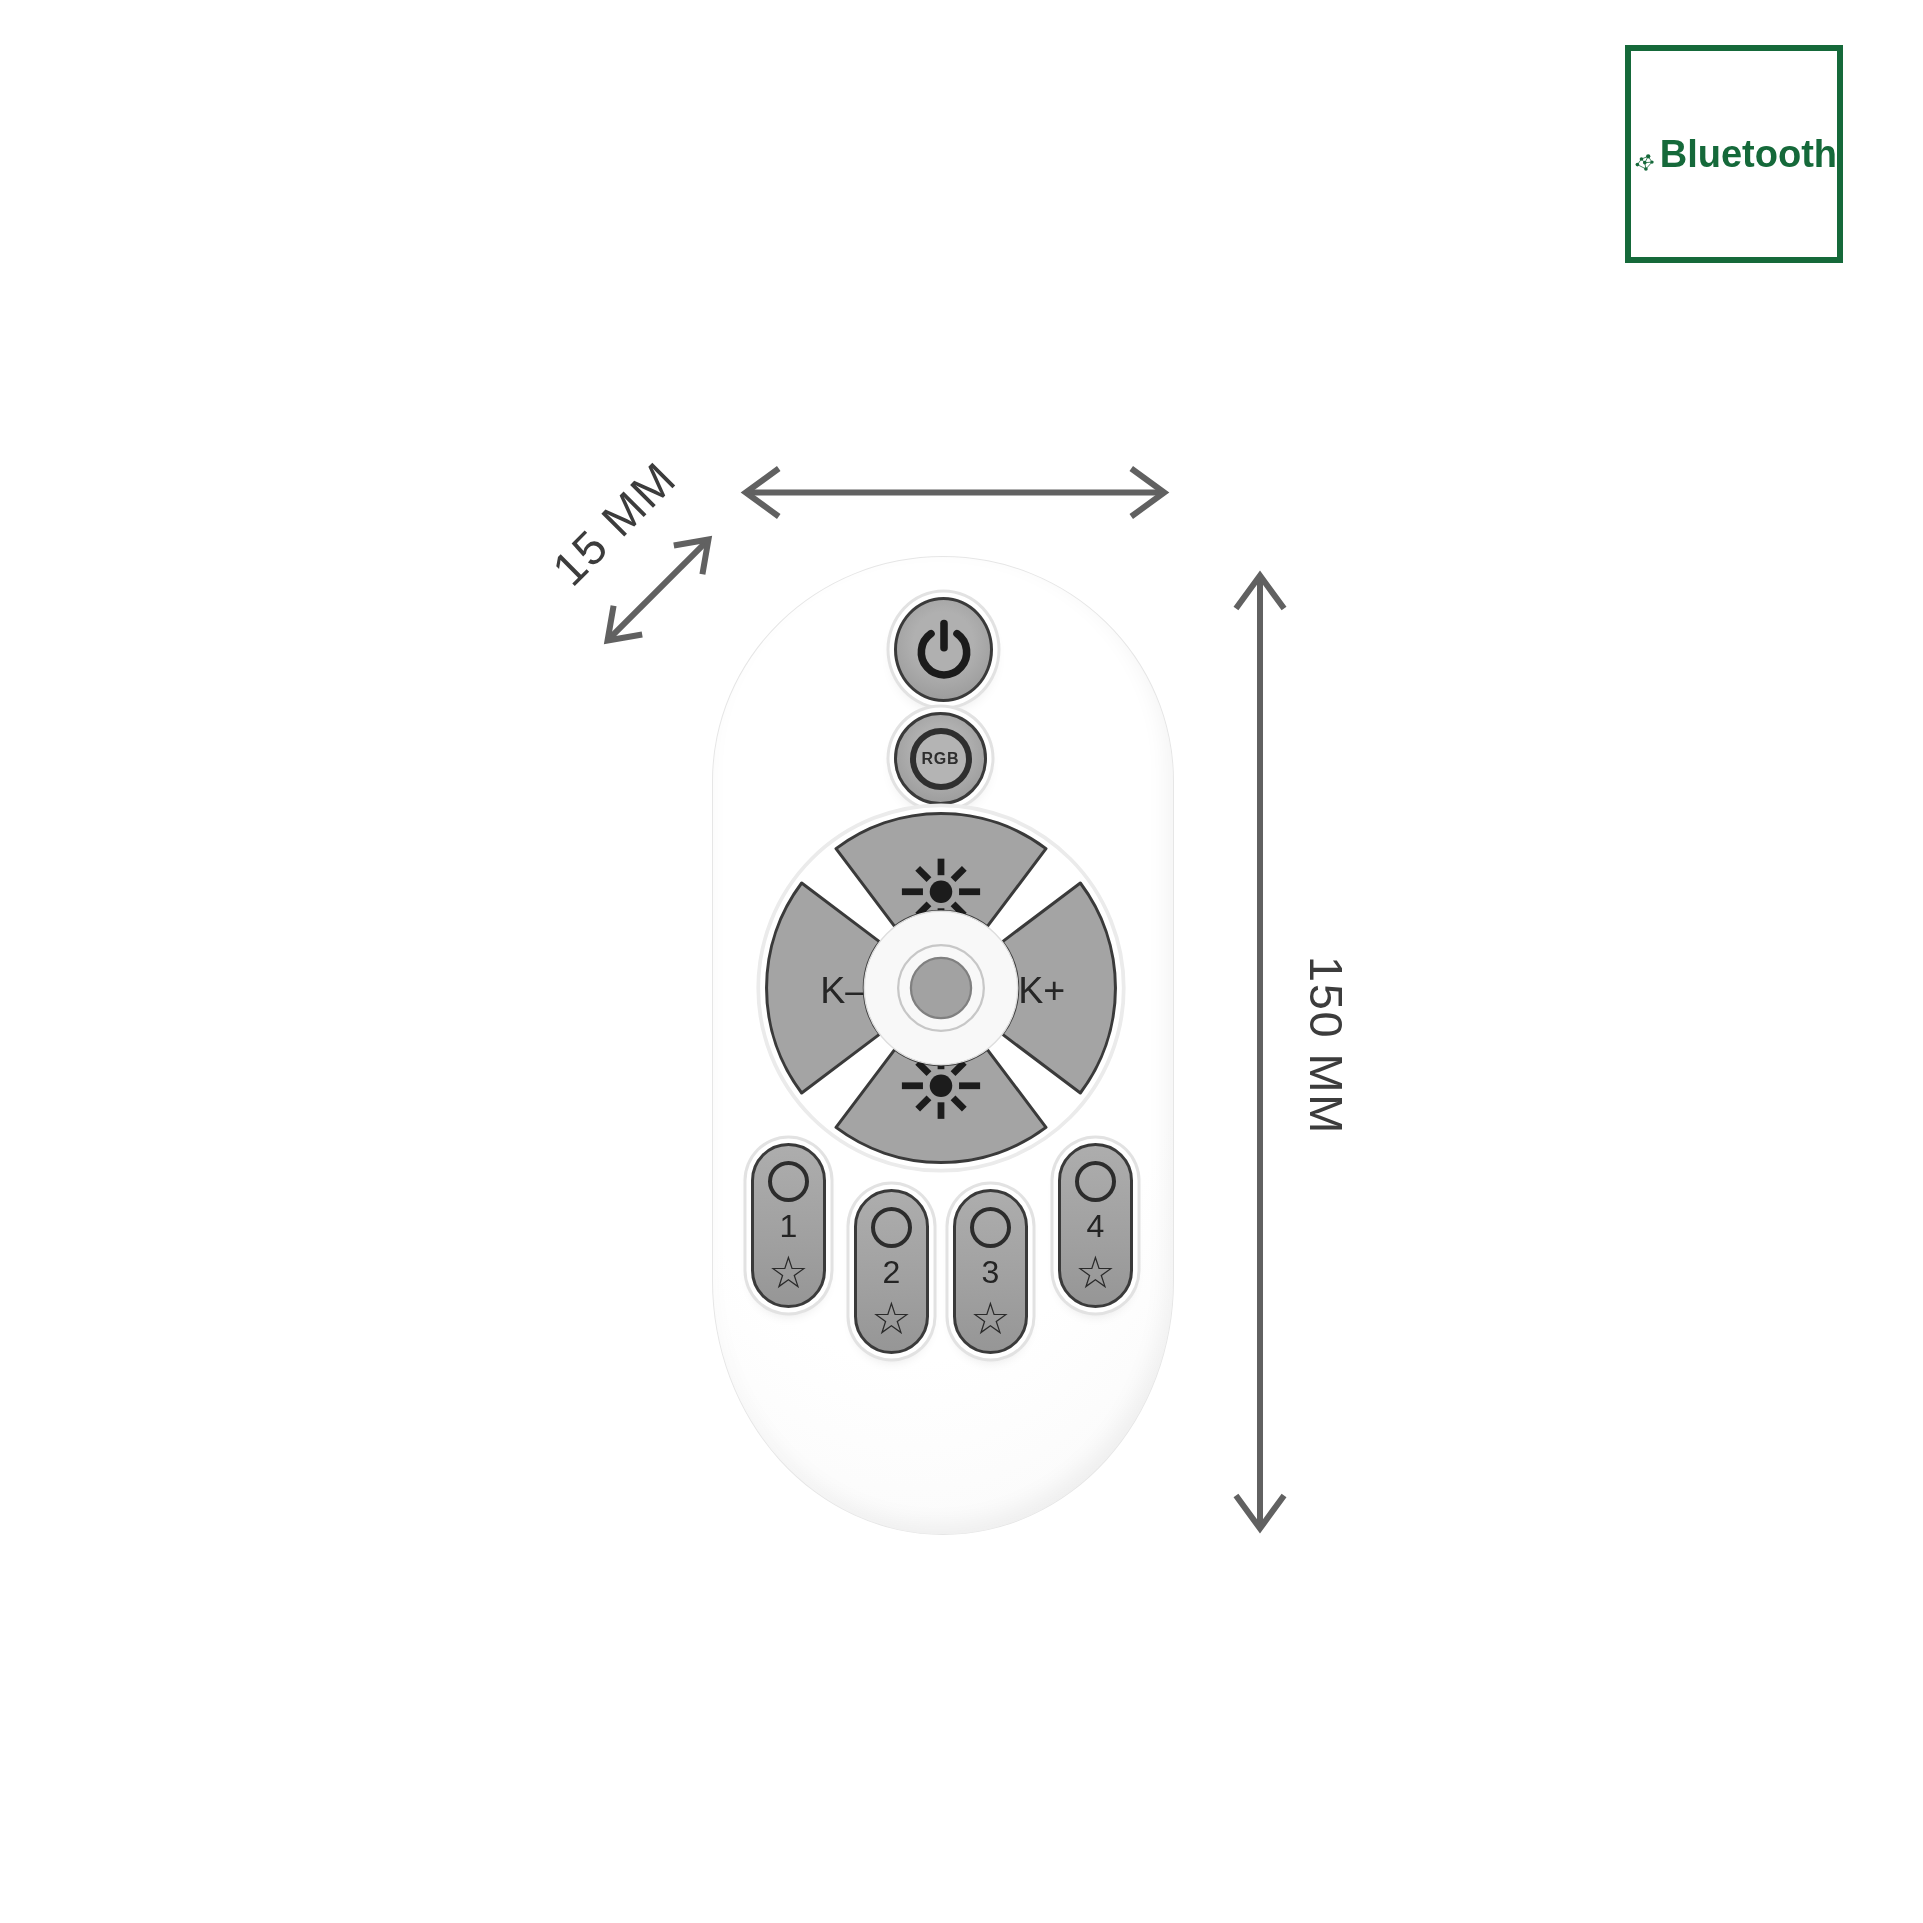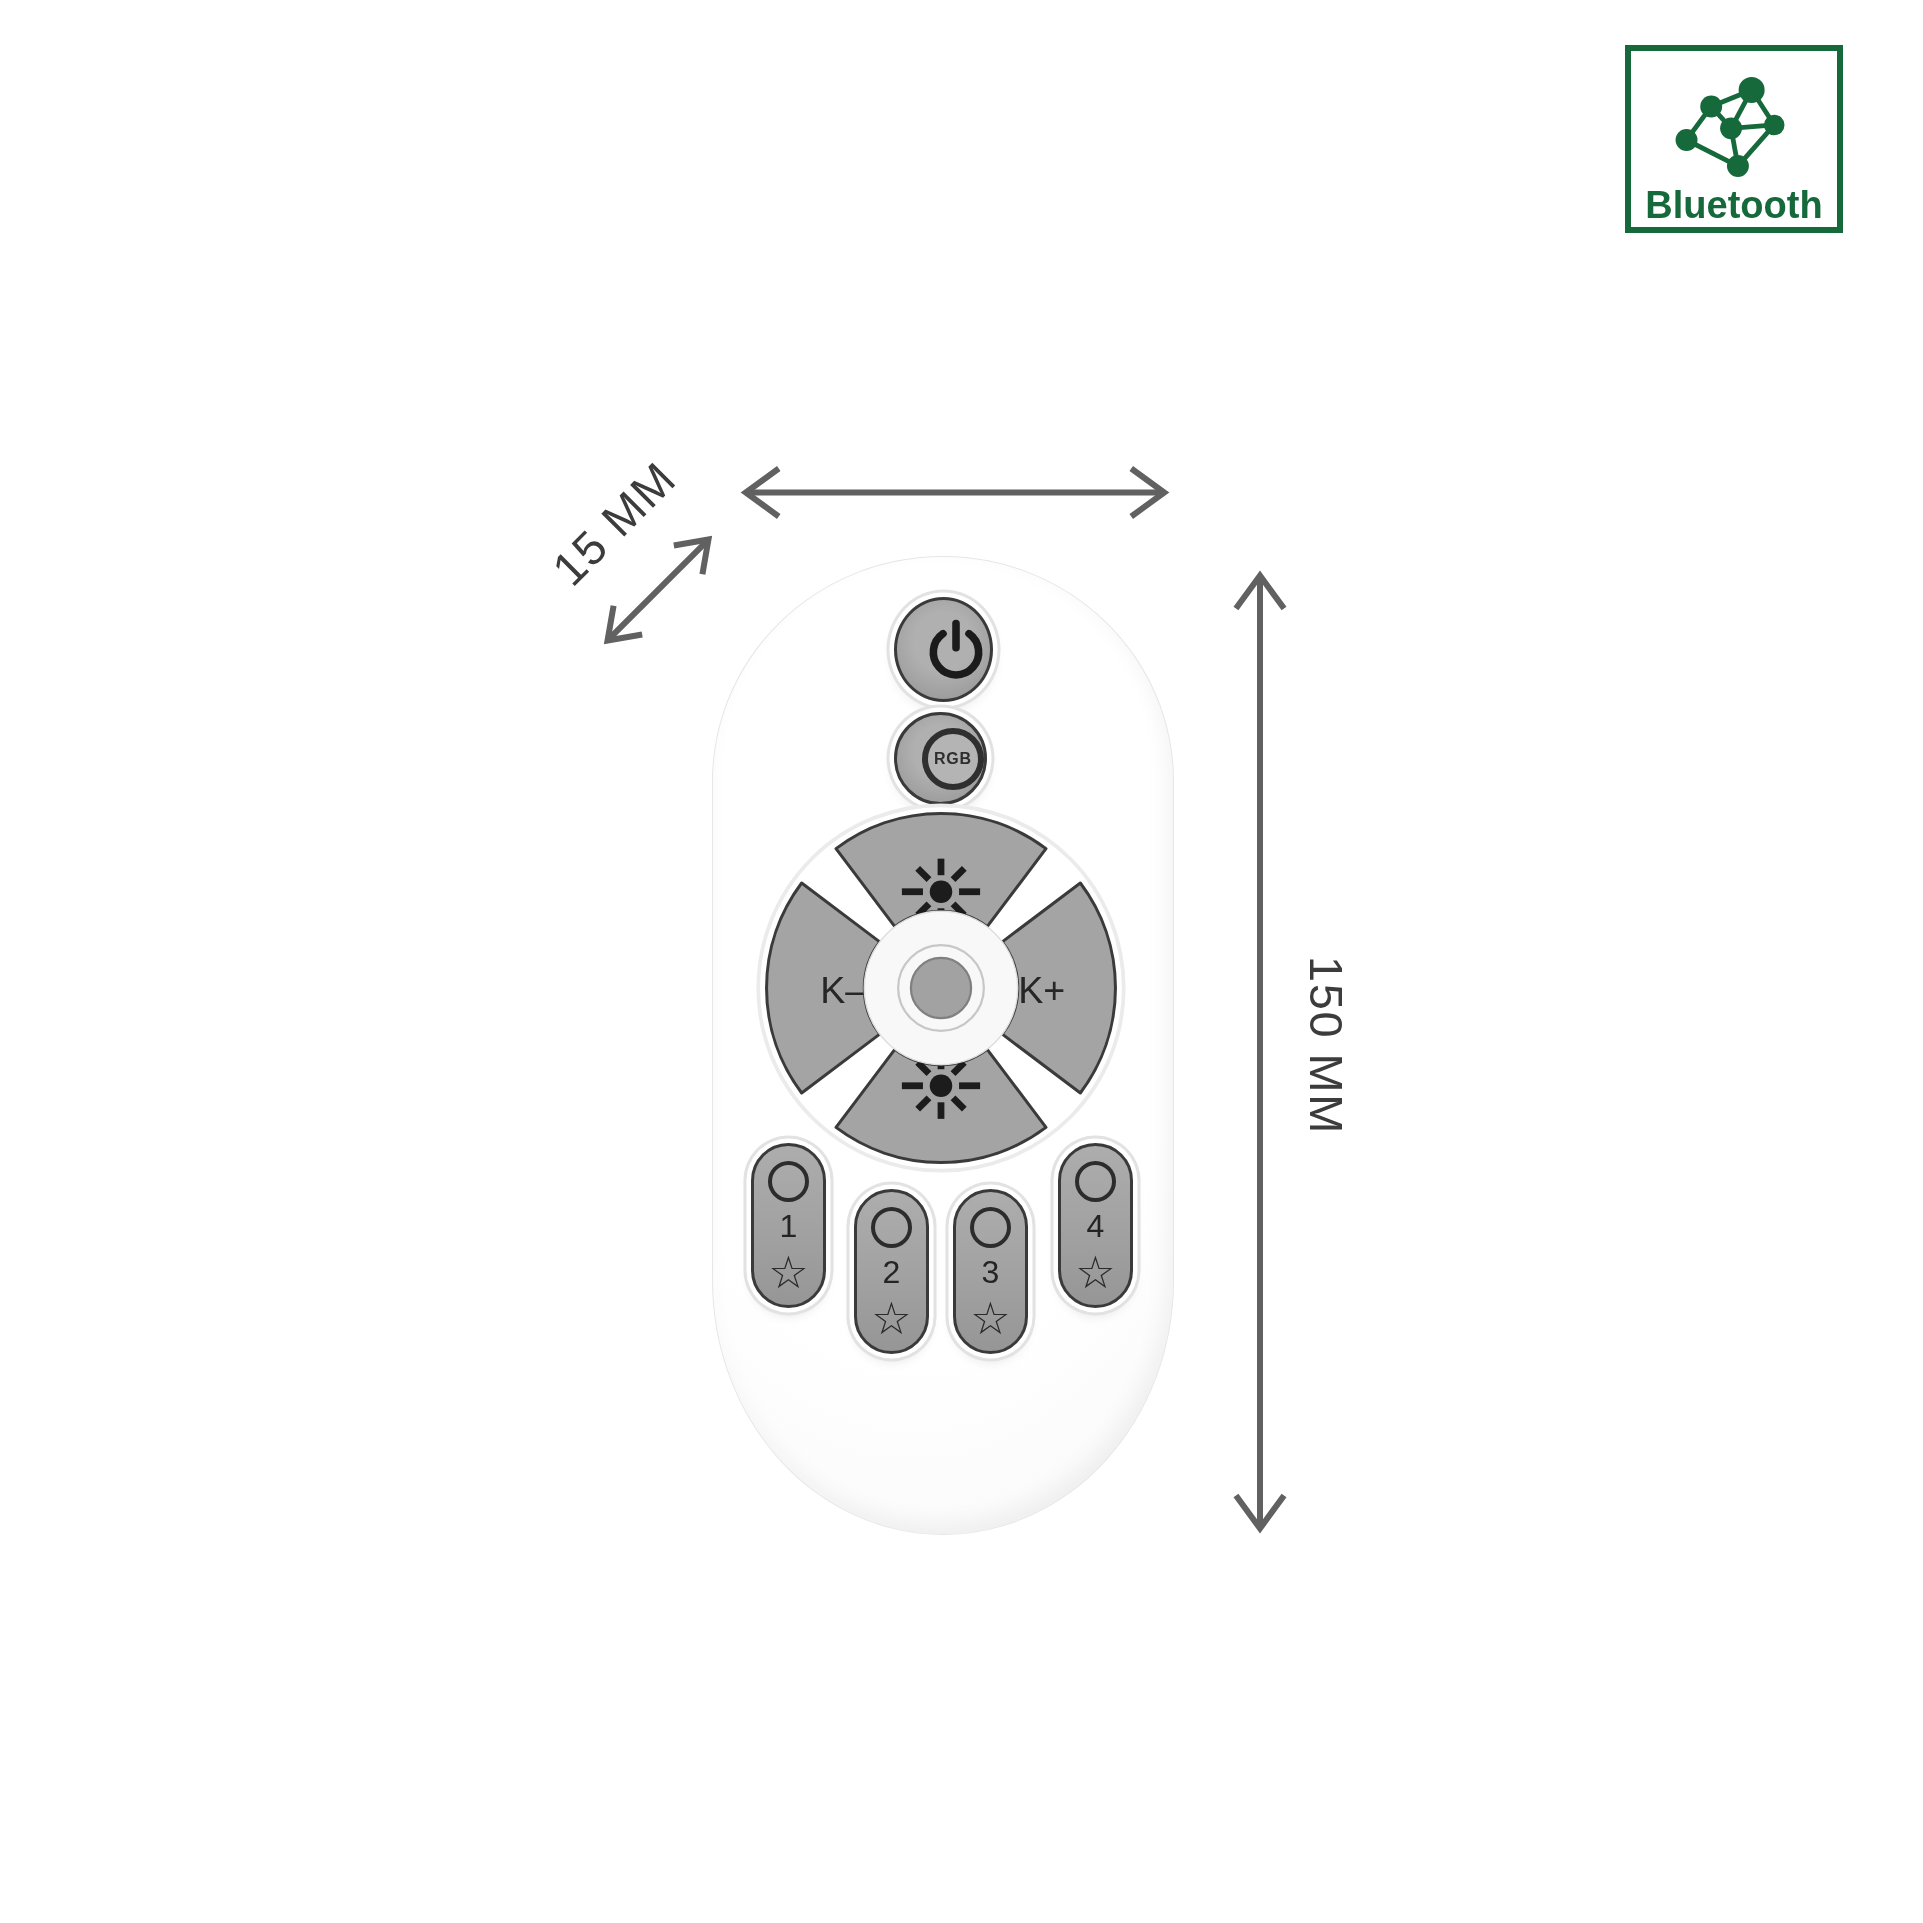--- a/index.html
+++ b/index.html
@@ -9,41 +9,41 @@
   }
   
   .dim-label{
     position:absolute;color:#3c3c3c;font-size:47px;font-weight:400;
     letter-spacing:1.5px;text-align:center;white-space:nowrap;
   }
   .dim-arrow{position:absolute;}
   .dim-arrow polyline, .dim-arrow line{stroke:#616161;stroke-width:8;fill:none;}
   
   .bt-badge{
-    position:absolute;left:1625px;top:45px;width:218px;height:188px;
+    position:absolute;left:1625px;top:45px;width:218px;height:218px;
     box-sizing:border-box;border:6.8px solid #15693a;background:#ffffff;
-    display:flex;flex-direction:column;align-items:center;
+    display:flex;flex-direction:row;align-items:center;
   }
   .bt-badge svg{margin-top:15px;}
   .bt-label{color:#15693a;font-size:38px;font-weight:bold;letter-spacing:0px;margin-top:1.5px;}
   
   .remote-body{
     position:absolute;left:712px;top:556px;width:460px;height:977px;
     background:radial-gradient(120% 95% at 43% 30%, #ffffff 55%, #fafafa 78%, #f1f1f1 94%, #eaeaea 100%);
     border:0.8px solid #e6e6e6;
     border-radius:50% 50% 50% 50% / 23% 23% 26% 26%;
     box-shadow:inset -6px -10.5px 22.5px rgba(0,0,0,0.05), inset 6px 7.5px 18px rgba(255,255,255,0.85);
   }
   
   .round-btn{
     position:absolute;box-sizing:border-box;border-radius:50%;
     background:radial-gradient(circle at 50% 42%, #b0b0b0 40%, #9d9d9d 78%, #8f8f8f 100%);
     border:3px solid #3a3a3a;
     box-shadow:0 0 0 4.5px #ffffff, 0 0 0 7.5px #e2e2e2, 0 7.5px 13.5px rgba(0,0,0,0.10);
-    display:flex;align-items:center;justify-content:flex-end;
+    display:flex;align-items:center;justify-content:center;
   }
   .power-btn{left:894px;top:597px;width:99px;height:105px;}
   .rgb-btn{left:894px;top:712px;width:93px;height:93px;}
   .rgb-inner{
     box-sizing:border-box;width:62px;height:62px;border-radius:50%;
     border:6px solid #2f2f2f;background:#b4b4b4;
     display:flex;align-items:center;justify-content:center;
   }
   .rgb-inner span{font-size:16px;font-weight:bold;color:#2e2e2e;letter-spacing:0.8px;}
   

